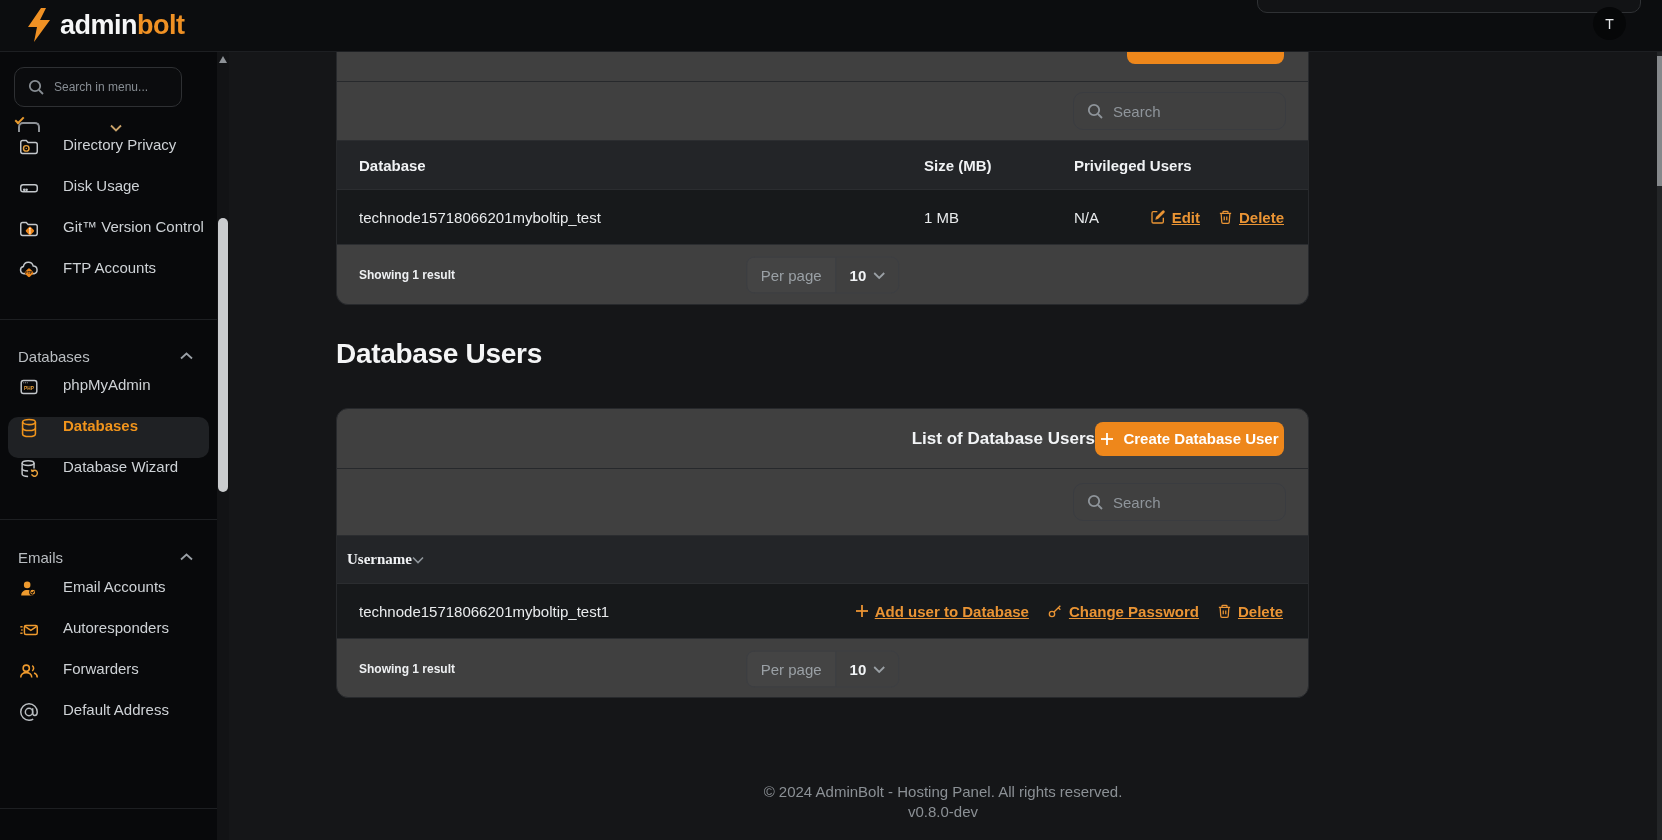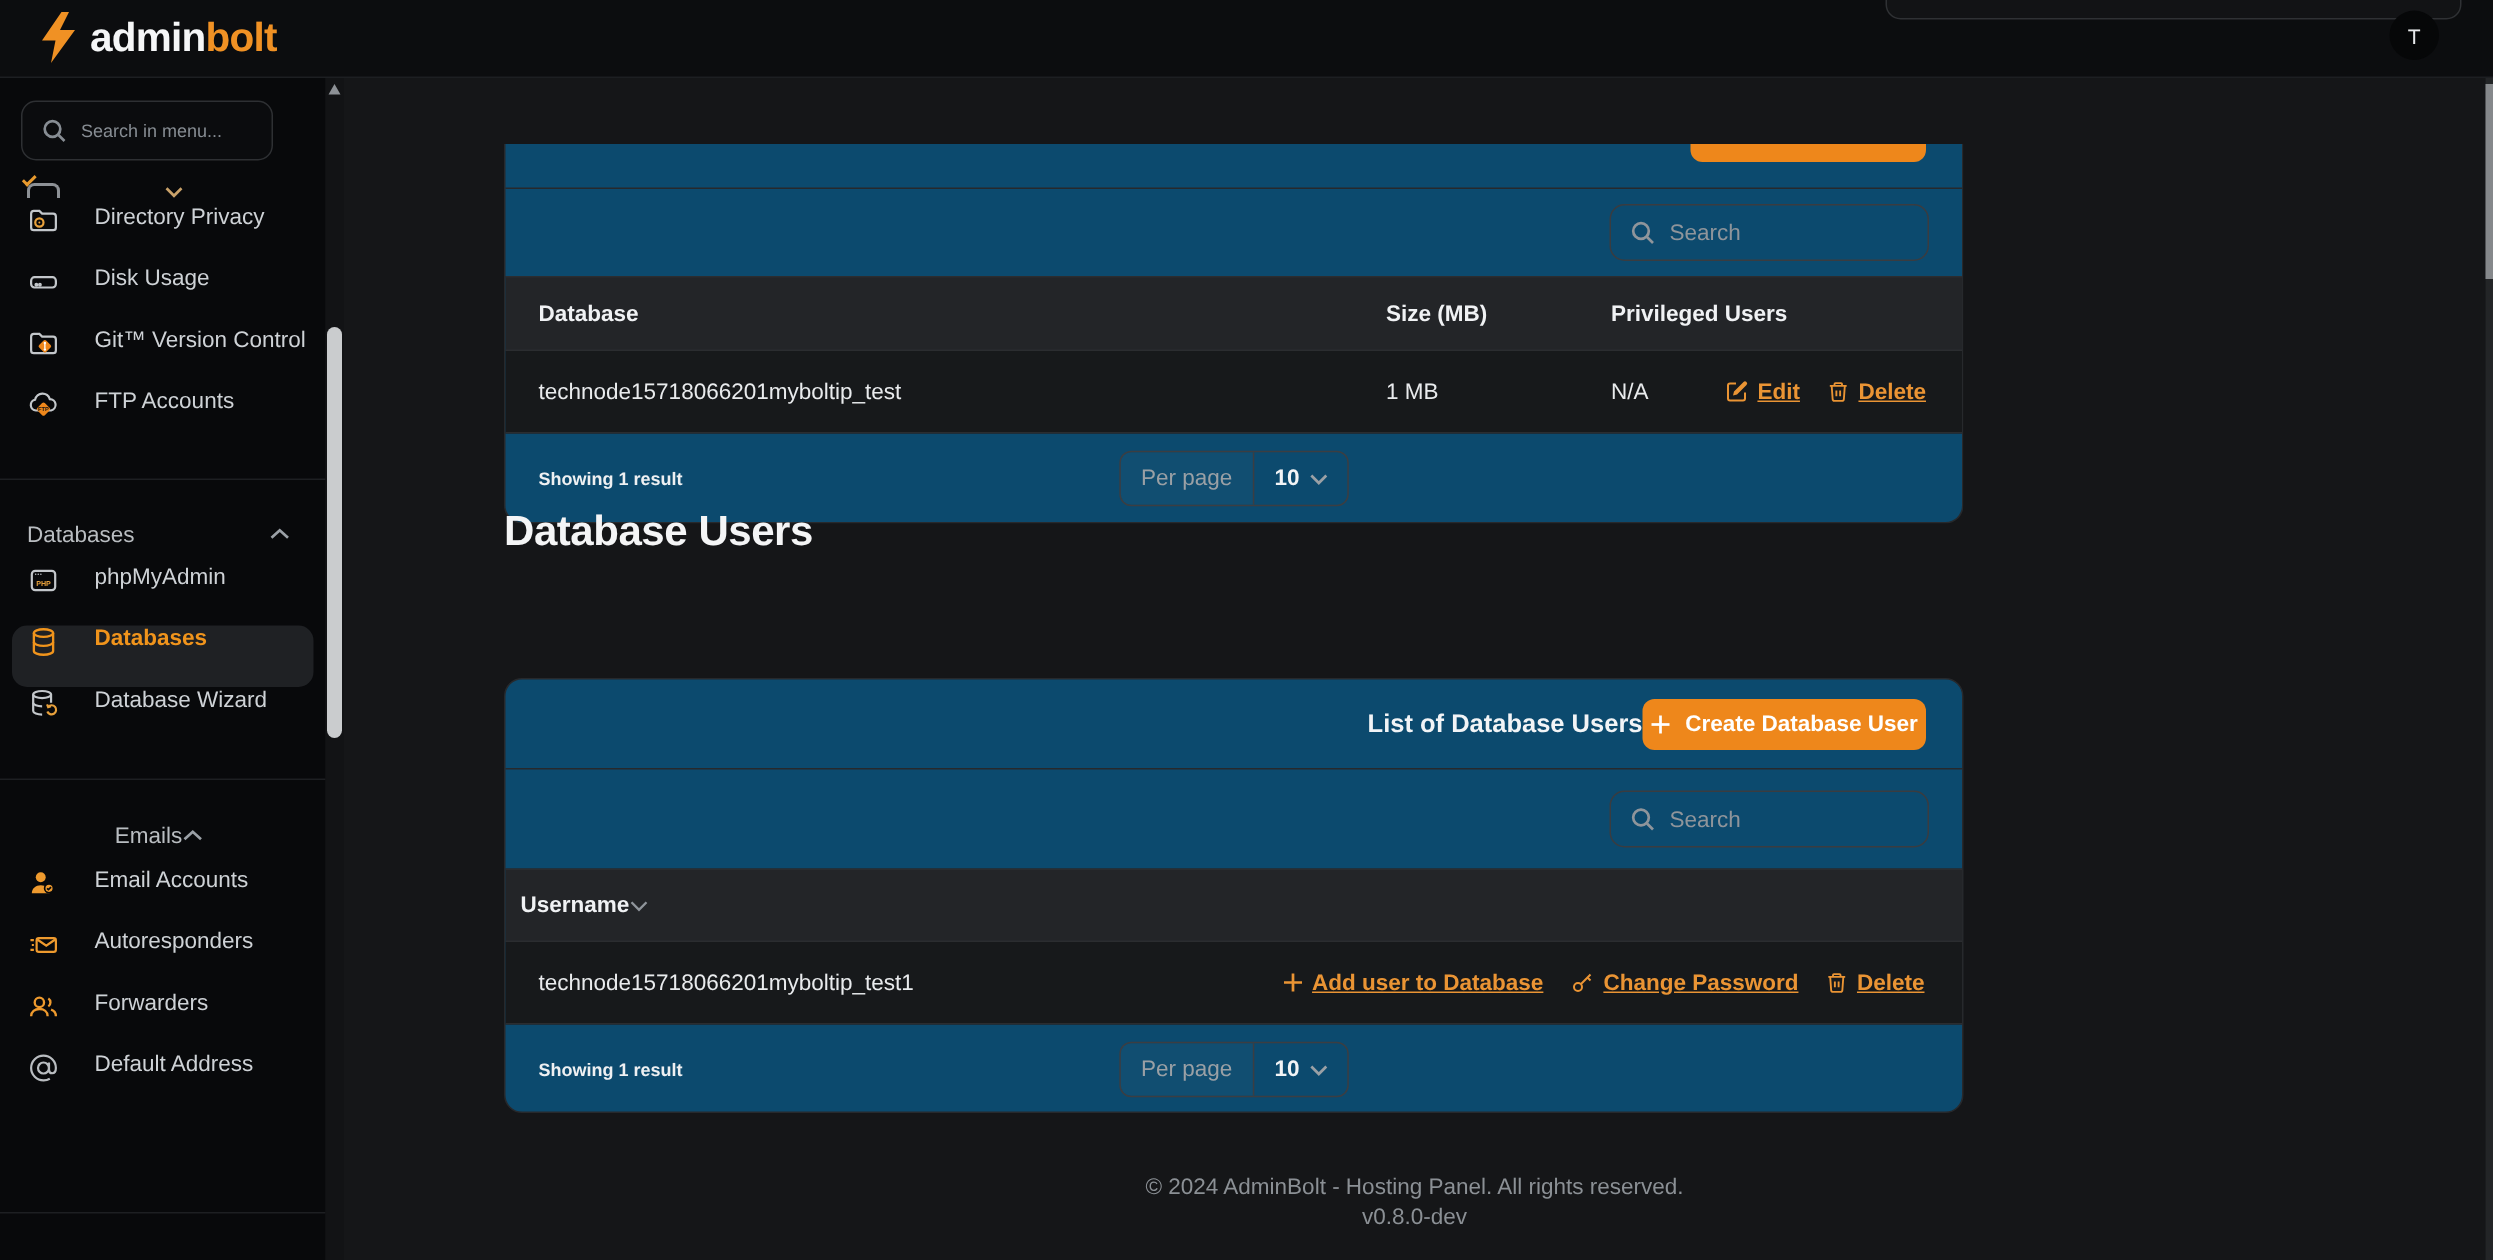--- a/index.html
+++ b/index.html
@@ -47,22 +47,22 @@
   .sb-scroll-arrow { position:absolute; left:2px; top:4px; width:0; height:0;
     border-left:4px solid transparent; border-right:4px solid transparent; border-bottom:7px solid #8d9196; }
   .sb-thumb { position:absolute; left:1px; top:166px; width:10px; height:274px;
     background:#caccce; border-radius:5px; }
 
   
   .main { position:absolute; left:229px; top:52px; width:1428px; height:788px; background:#151618; }
   .page-scrollbar { position:absolute; right:0; top:52px; width:5px; height:788px; background:#232527; z-index:40; }
   .page-thumb { position:absolute; left:0; top:4px; width:5px; height:130px; background:#85888b; }
 
-  .card { position:absolute; left:107px; width:973px; background:#0c4a6e;
-    border:1px solid #27292c; border-radius:12px;margin-top:44px; }
+  .card { position:absolute; left:107px; width:973px; background:#404040;
+    border:1px solid #27292c; border-radius:12px; }
   .card1 { top:0px; height:253px; border-top:none; border-radius:0 0 12px 12px; }
   .card2 { top:356px; height:290px; }
 
   .cut-btn { position:absolute; right:24px; top:0; width:157px; height:12px;
     background:#ee871b; border-radius:0 0 8px 8px; }
   .card1-remnant { height:30px; border-bottom:1px solid #27292c; position:relative; }
 
   .search-row { height:58px; position:relative; }
   .search-row.tall { height:66px; }
   .table-search { position:absolute; right:22px; top:10px; width:213px; height:38px;
@@ -73,21 +73,21 @@
     color:#d6d9dc; font-size:15px; font-family:"Liberation Sans",sans-serif; }
   .table-search input::placeholder { color:#8f959b; }
 
   .thead { background:#232528; border-top:1px solid #2b2d30; border-bottom:1px solid #2b2d30;
     color:#f0f2f4; font-weight:700; font-size:15px; }
   .grid1 { display:grid; grid-template-columns:565px 150px 1fr max-content;
     align-items:center; padding:0 24px 0 22px; }
   .thead.grid1 { height:50px; }
   .trow { background:#17191b; color:#e9ebed; font-size:15px; border-bottom:1px solid #2b2d30; }
   .trow.grid1 { height:55px; }
-  .thead-flex { height:49px; display:flex; align-items:center; gap:0; padding:0 10px; }
+  .thead-flex { height:49px; display:flex; align-items:center; gap:0; padding:0 10px;font-family:Liberation Serif, serif; }
   .trow-flex { height:55px; display:flex; align-items:center; justify-content:space-between;
     padding:0 25px 0 22px; }
 
   .row-actions { display:flex; align-items:center; gap:18px; }
   .action-link { display:flex; align-items:center; gap:6px; color:#ea9434;
     font-size:15px; font-weight:700; cursor:pointer; white-space:nowrap;text-decoration:underline; }
 
   .card-footer { height:60px; position:relative; display:flex; align-items:center; }
   .showing { margin-left:22px; color:#eef0f2; font-size:12px; font-weight:600; }
   .per-page { position:absolute; left:50%; top:50%; transform:translate(-50%,-50%);
@@ -231,21 +231,21 @@
         <path d="M4.5 11.5c0 1.4 2.9 2.6 6.5 2.6m6.5-2.6v-6"></path>
         <path d="M14.8 17.8a3.3 3.3 0 1 0 .6-3.4" stroke="#e8a13c"></path>
         <polyline points="14.6,12.6 15.4,14.6 17.4,13.9" stroke="#e8a13c"></polyline>
       </svg>
     </span>
     <span>Database Wizard</span>
   </div>
 
   <div class="sb-divider" style="margin-top:20px;"></div>
 
-  <div class="sb-header" style="margin-top:19px;justify-content:center;">
+  <div class="sb-header" style="margin-top:19px;">
     <span>Emails</span>
     <span>
       <svg width="13" height="8" viewBox="0 0 13 8" fill="none" stroke="#9aa0a6" stroke-width="1.8">
           <polyline points="1,6.5 6.5,1.5 12,6.5"></polyline>
         </svg>
     </span>
   </div>
   <div class="sb-item" style="margin-top:3px;">
     <span class="ic">
       <svg width="22" height="22" viewBox="0 0 24 24">

